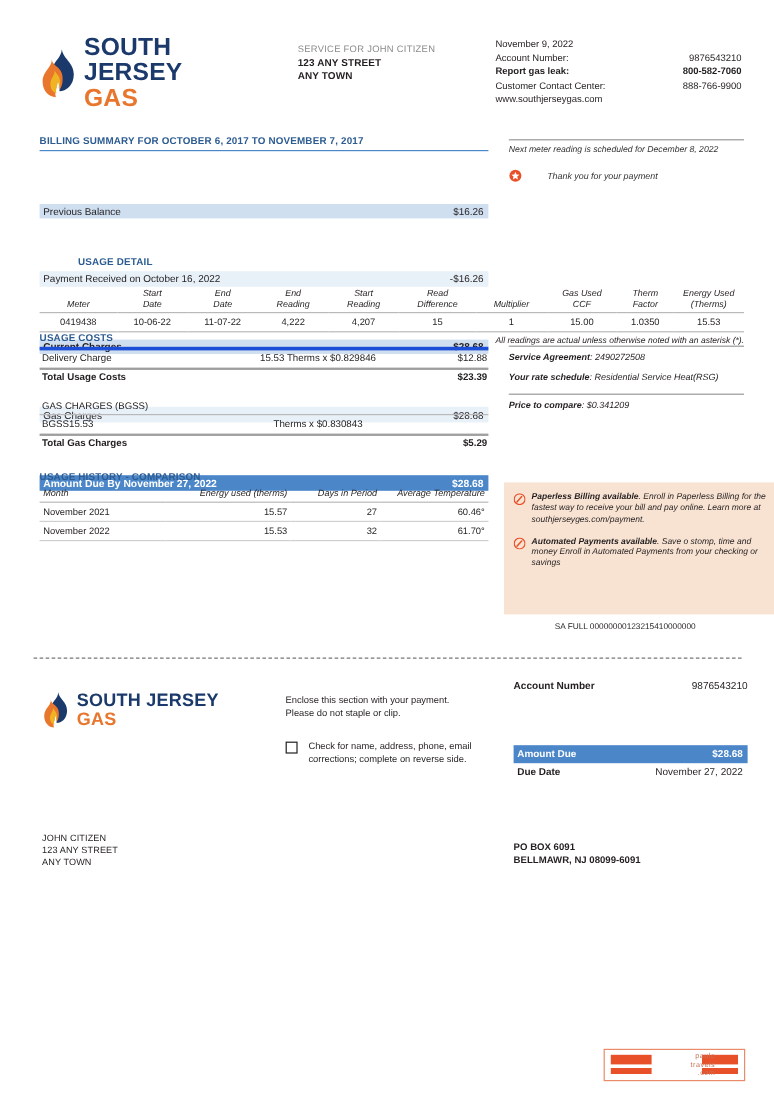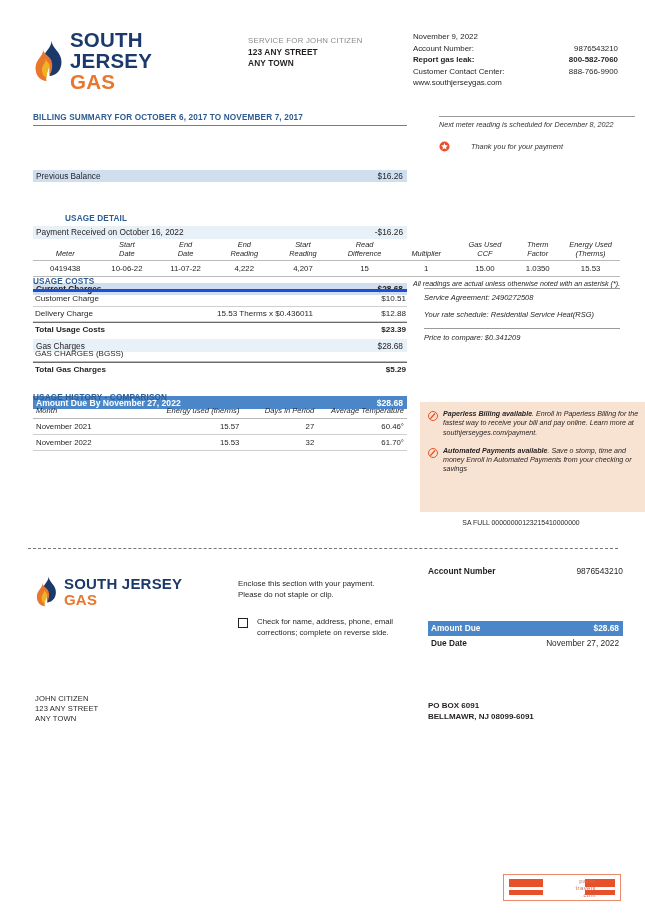--- a/index.html
+++ b/index.html
@@ -37,21 +37,21 @@
   .billing { position: absolute; left: 33px; top: 113px; width: 374px; }
   .bs-head { border-bottom: 1.6px solid #4a86c8; padding-bottom: 2.5px; }
   .bs-row { display: flex; justify-content: space-between; align-items: center;
             font-size: 8.3px; height: 12.6px; padding: 0 4px 0 3px; margin-top: 44px; }
   .bs-row.tint { background: #cfdff0; }
   .bs-row.plain { background: #e8f0f8; }
   .bs-row.bold { font-weight: 700; }
   .bs-row.final { background: #4a86c8; color: #fff; font-weight: 700; font-size: 8.6px; height: 13.5px; }
 
   
-  .note-meter { position: absolute; left: 424px; top: 116px; width: 196px; margin-left: 15px; }
+  .note-meter { position: absolute; left: 424px; top: 116px; width: 196px; }
   .note-rule { border-top: 1px solid #9a9a9a; }
   .note-it { font-size: 7.2px; font-style: italic; line-height: 9.6px; color: #333; padding-top: 3px; }
   .thanks { display: flex; align-items: center; gap: 21px; margin-top: 11px; }
   .star-ic { width: 11px; height: 11px; flex: 0 0 11px; }
   .thanks-txt { font-size: 7.4px; font-style: italic; color: #333; }
 
   
   .usage-detail { position: absolute; left: 33px; top: 214px; width: 587px; }
   .ud-table { width: 100%; border-collapse: collapse; }
   .ud-table th { font-size: 7.4px; font-style: italic; font-weight: 400; color: #231f20;
@@ -71,21 +71,21 @@
   .uc-l { flex: 0 0 44%; }
   .uc-m { flex: 1; text-align: center; }
   .uc-r { flex: 0 0 20%; text-align: right; }
   .gc-title { font-size: 8px; color: #231f20; padding: 0 0 2.5px 2px;
               border-bottom: 1px solid #b9b9b9; }
 
   
   .svc-info { position: absolute; left: 424px; top: 288px; width: 196px; }
   .si-rule { border-top: 1px solid #9a9a9a; }
   .si-blk { font-size: 7.5px; font-style: italic; line-height: 10.4px; padding: 4px 0 7px; color: #231f20; }
-  .si-blk b { font-weight: 400; }
+  .si-blk b { font-weight: 700; }
 
   
   .usage-hist { position: absolute; left: 33px; top: 393px; width: 374px; }
   .uh-table { width: 100%; border-collapse: collapse; }
   .uh-table th { font-size: 7.6px; font-style: italic; font-weight: 400;
                  border-bottom: 1px solid #b9b9b9; padding: 2px 3px 2.5px; color: #231f20; margin-left: 48px; }
   .uh-table th.l { text-align: left; }
   .uh-table th.r { text-align: right; }
   .uh-table td { font-size: 7.8px; padding: 3px 3px; border-bottom: 1px solid #cfcfcf; }
   .uh-table td.l { text-align: left; }
@@ -280,38 +280,38 @@
             <td colspan="10"></td>
           </tr>
     </tbody>
       </table>
     <div class="ud-foot">All readings are actual unless otherwise noted with an asterisk (*).</div>
   </div>
 
   <div class="usage-costs">
     <div class="uc-head sec-title">USAGE COSTS</div>
     <div class="uc-row">
-      <span class="uc-l">Customer Charge</span>
-      <span class="uc-m"></span>
-      <span class="uc-r">$10.51</span>
-    </div>
-    <div class="uc-row">
       <span class="uc-l">Delivery Charge</span>
-      <span class="uc-m">15.53 Therms x $0.436011</span>
+      <span class="uc-m">15.53 Therms x $0.829846</span>
       <span class="uc-r">$12.88</span>
     </div>
     <div class="uc-row total">
       <span class="uc-l">Total Usage Costs</span>
       <span class="uc-m"></span>
       <span class="uc-r">$23.39</span>
     </div>
 
     <div style="height:12px"></div>
 
     <div class="gc-title">GAS CHARGES (BGSS)</div>
+    <div class="uc-row">
+      <span class="uc-l">BGSS15.53</span>
+      <span class="uc-m">Therms x $0.830843</span>
+      <span class="uc-r"></span>
+    </div>
     <div class="uc-row total">
       <span class="uc-l">Total Gas Charges</span>
       <span class="uc-m"></span>
       <span class="uc-r">$5.29</span>
     </div>
   </div>
 
   <div class="svc-info">
     <div class="si-rule"></div>
     <div class="si-blk">

